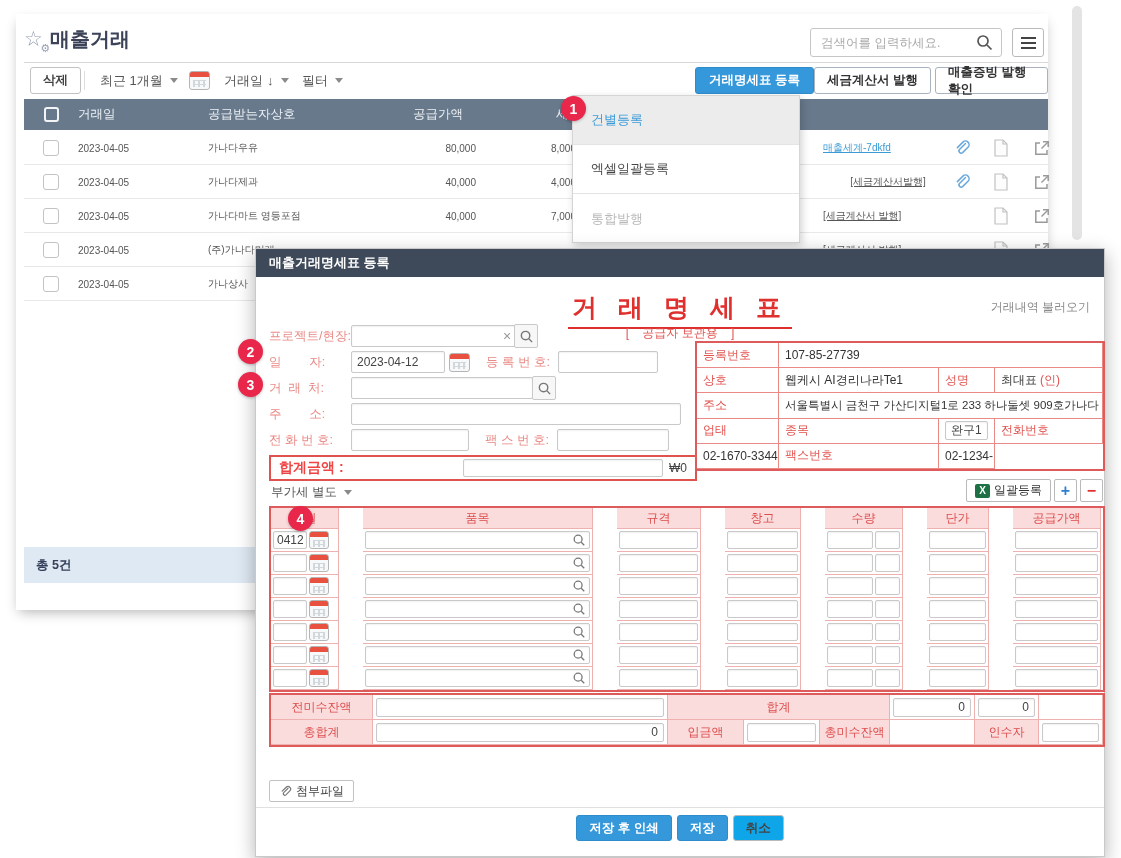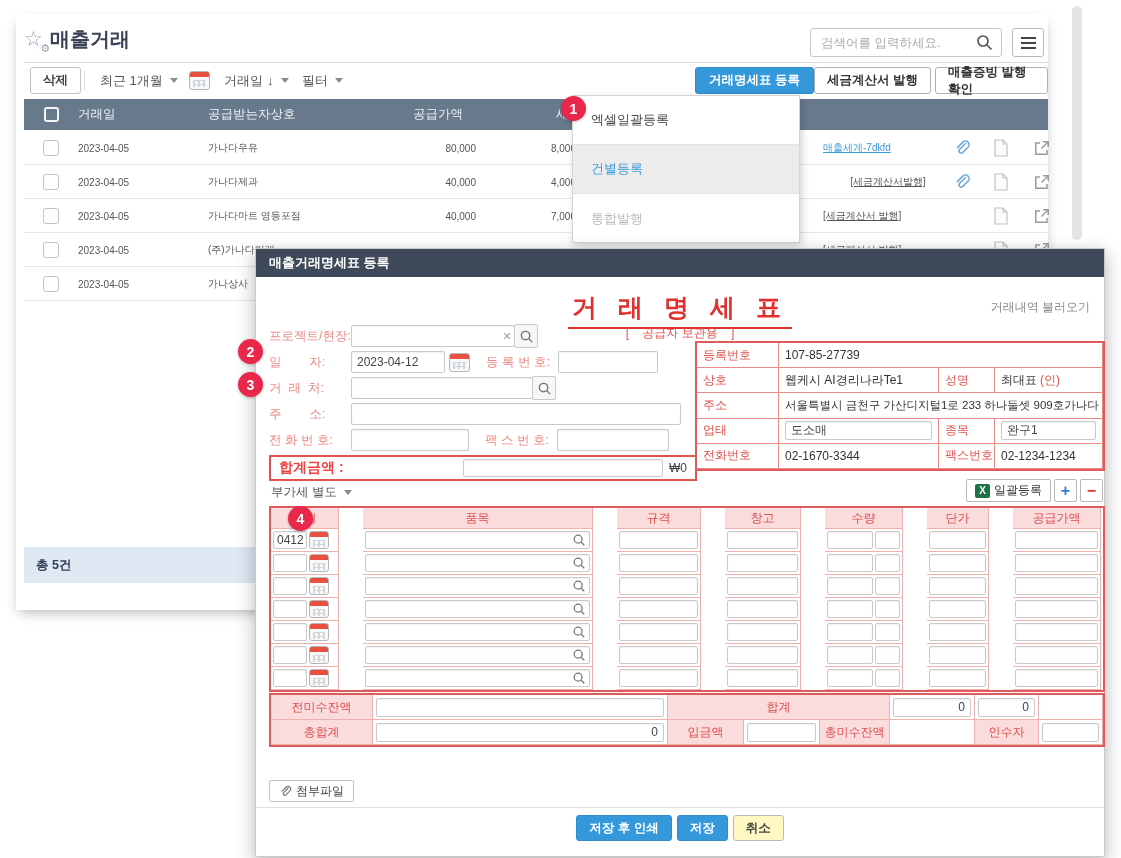--- a/index.html
+++ b/index.html
@@ -157,21 +157,21 @@
   .memo input { width:100%; height:22px; font-size:12px; }
   .memo input::placeholder { color:#a9a9a9; }
 
   .attach-btn { position:absolute; left:13px; top:531px; height:22px; border:1px solid #c2c2c2; border-radius:2px;
     background:#fff; display:inline-flex; align-items:center; gap:4px; padding:0 9px; font-size:12px; color:#444; }
 
   .modal-div { position:absolute; left:0; width:100%; top:558px; height:1px; background:#e0e0e0; }
   .modal-btns { position:absolute; left:0; right:0; top:566px; display:flex; justify-content:center; gap:5px; }
   .mbtn-blue { height:26px; padding:0 12px; background:#3598db; border:1px solid #2f8ccb; border-radius:3px;
     color:#fff; font-size:12.5px; font-weight:bold; display:inline-flex; align-items:center; }
-  .mbtn-white { height:26px; padding:0 12px; background:#fef9c3; border:1px solid #b9b9b9; border-radius:3px;
+  .mbtn-white { height:26px; padding:0 12px; background:#0ea5e9; border:1px solid #b9b9b9; border-radius:3px;
     color:#444; font-size:12.5px; font-weight:bold; display:inline-flex; align-items:center; }
 </style>
 </head>
 <body>
 
 <div id="page-card">
 
   <div class="page-title-row">
     <span class="star-ico">☆<span class="gear">⚙</span></span>
     <span class="page-title">매출거래</span>
@@ -318,22 +318,22 @@
   </div>
 
   <div class="grid-foot">
     <span>총 5건</span>
   </div>
 </div>
 
 <div class="scrollbar"></div>
 
 <div id="dropdown">
+  <div class="dd-item active">건별등록</div>
   <div class="dd-item">엑셀일괄등록</div>
-  <div class="dd-item active">건별등록</div>
   <div class="dd-item disabled">통합발행</div>
 </div>
 
 <div id="modal">
   <div class="modal-head">
     <span>매출거래명세표 등록</span>
   </div>
 
   <div class="doc-title"><b>거 래 명 세 표</b></div>
   <div class="doc-sub">[    공급자 보관용    ]</div>
@@ -392,23 +392,20 @@
     <div class="sup-lab">상호</div>
     <div class="sup-val">웹케시 AI경리나라Te1</div>
     <div class="sup-lab">성명</div>
     <div class="sup-val">
         <span>최대표 </span>
         <span class="seal">(인)</span>
       </div>
     <div class="sup-lab">주소</div>
     <div class="sup-val sm span3">서울특별시 금천구 가산디지털1로 233 하나둘셋 909호가나다 라마바사</div>
     <div class="sup-lab">업태</div>
-    <div>
-        <input class="inp" value="도소매" style="">
-      </div>
     <div class="sup-lab">종목</div>
     <div>
         <input class="inp" value="완구1" style="">
       </div>
     <div class="sup-lab">전화번호</div>
     <div class="sup-val">02-1670-3344</div>
     <div class="sup-lab">팩스번호</div>
     <div class="sup-val">02-1234-1234</div>
   </div>
 

